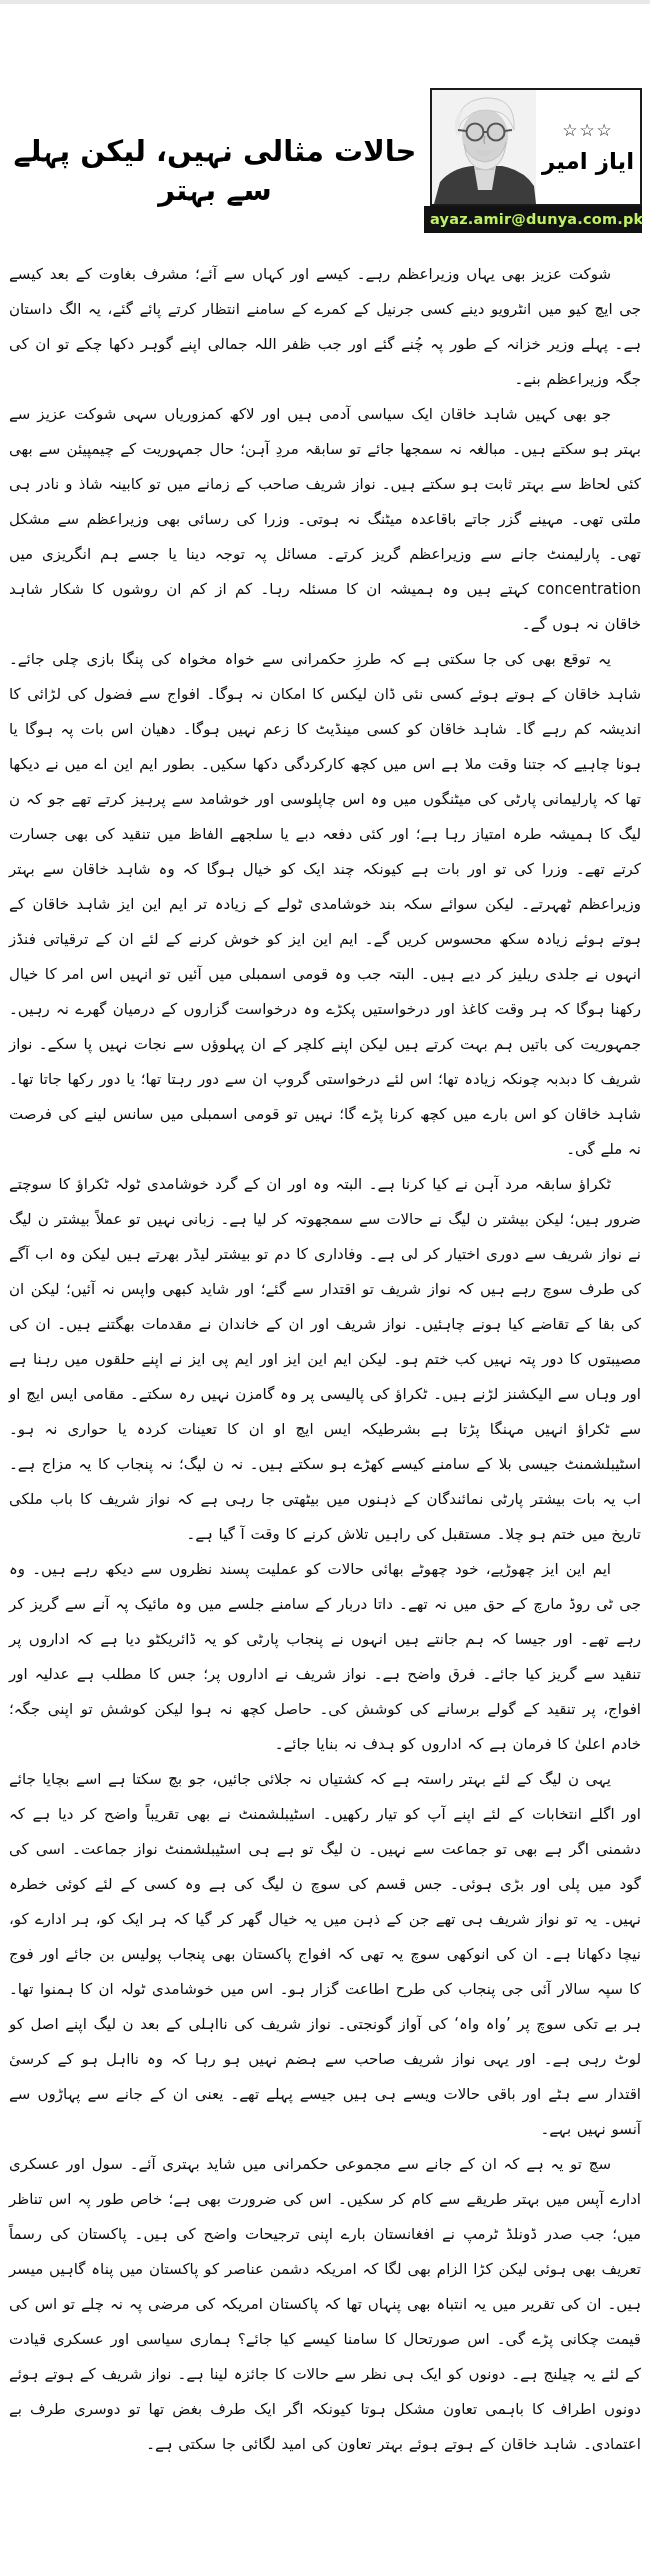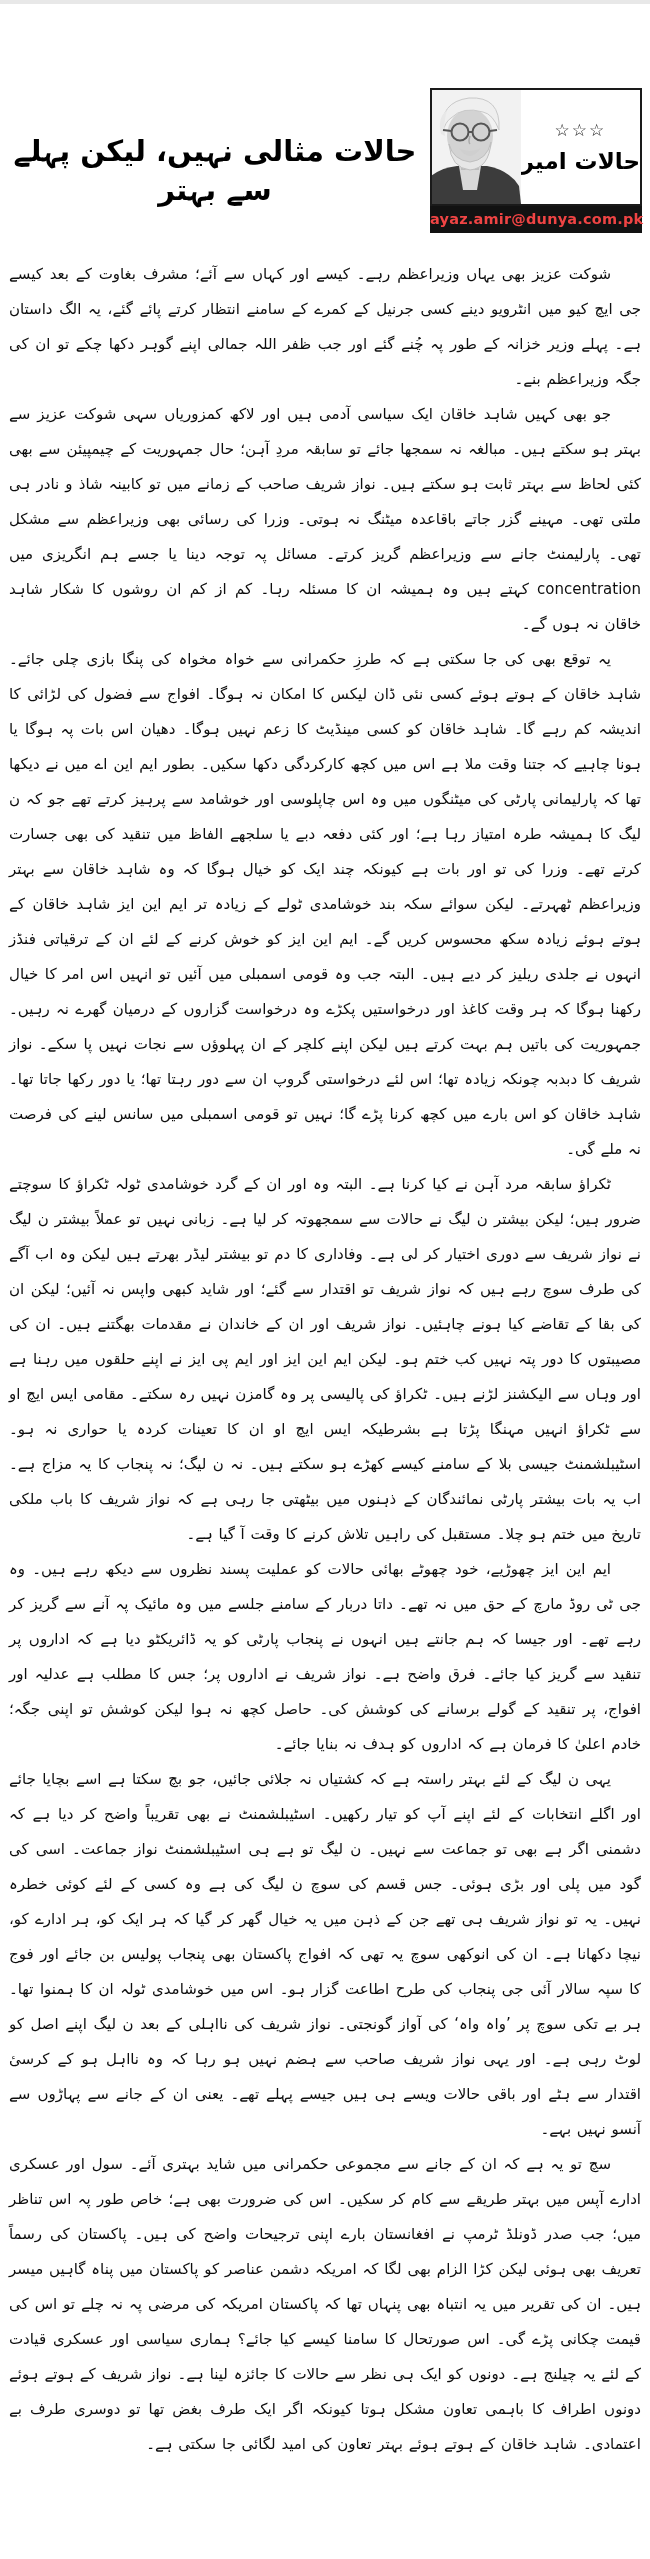--- a/index.html
+++ b/index.html
@@ -96,21 +96,21 @@
 
 <div class="page">
 
   <div class="header">
 
     <h1 class="headline">حالات مثالی نہیں، لیکن پہلے سے بہتر</h1>
 
     <div class="author-box">
       <div class="author-meta">
         <div class="stars">☆☆☆</div>
-        <div class="author-name">حالات امیر</div>
+        <div class="author-name">ایاز امیر</div>
       </div>
       <div class="author-photo">
 
         <svg viewBox="0 0 104 114" preserveAspectRatio="xMidYMid slice">
           <rect x="0" y="0" width="104" height="114" fill="#f2f2f2"></rect>
 
           <path d="M2 114 L8 92 Q20 78 40 76 L70 76 Q92 80 102 96 L104 114 Z" fill="#3c3c3c"></path>
 
           <path d="M42 76 L64 76 L60 100 L46 100 Z" fill="#d9d9d9"></path>
 
@@ -129,21 +129,21 @@
           <circle cx="64" cy="42" r="8.5" fill="none" stroke="#555" stroke-width="2"></circle>
           <line x1="51.5" y1="42" x2="55.5" y2="42" stroke="#555" stroke-width="2"></line>
           <line x1="26" y1="40" x2="34.5" y2="41" stroke="#555" stroke-width="2"></line>
           <line x1="72.5" y1="41" x2="80" y2="40" stroke="#555" stroke-width="2"></line>
 
           <path d="M53 46 Q51 52 53 54" stroke="#aaa" stroke-width="1.5" fill="none"></path>
         </svg>
       </div>
     </div>
 
-    <div class="email-bar" style="background: rgb(18, 18, 18); color: #ef4444;">ayaz.amir@dunya.com.pk</div>
+    <div class="email-bar" style="background: rgb(18, 18, 18); color: #bef264; padding-left: 6px;">ayaz.amir@dunya.com.pk</div>
   </div>
 
   <div class="article-body">
 
   <p>شوکت عزیز بھی یہاں وزیراعظم رہے۔ کیسے اور کہاں سے آئے؛ مشرف بغاوت کے بعد کیسے جی ایچ کیو میں انٹرویو دینے کسی جرنیل کے کمرے کے سامنے انتظار کرتے پائے گئے، یہ الگ داستان ہے۔ پہلے وزیر خزانہ کے طور پہ چُنے گئے اور جب ظفر اللہ جمالی اپنے گوہر دکھا چکے تو ان کی جگہ وزیراعظم بنے۔</p>
       <p>جو بھی کہیں شاہد خاقان ایک سیاسی آدمی ہیں اور لاکھ کمزوریاں سہی شوکت عزیز سے بہتر ہو سکتے ہیں۔ مبالغہ نہ سمجھا جائے تو سابقہ مردِ آہن؛ حال جمہوریت کے چیمپیئن سے بھی کئی لحاظ سے بہتر ثابت ہو سکتے ہیں۔ نواز شریف صاحب کے زمانے میں تو کابینہ شاذ و نادر ہی ملتی تھی۔ مہینے گزر جاتے باقاعدہ میٹنگ نہ ہوتی۔ وزرا کی رسائی بھی وزیراعظم سے مشکل تھی۔ پارلیمنٹ جانے سے وزیراعظم گریز کرتے۔ مسائل پہ توجہ دینا یا جسے ہم انگریزی میں concentration کہتے ہیں وہ ہمیشہ ان کا مسئلہ رہا۔ کم از کم ان روشوں کا شکار شاہد خاقان نہ ہوں گے۔</p>
       <p>یہ توقع بھی کی جا سکتی ہے کہ طرزِ حکمرانی سے خواہ مخواہ کی پنگا بازی چلی جائے۔ شاہد خاقان کے ہوتے ہوئے کسی نئی ڈان لیکس کا امکان نہ ہوگا۔ افواج سے فضول کی لڑائی کا اندیشہ کم رہے گا۔ شاہد خاقان کو کسی مینڈیٹ کا زعم نہیں ہوگا۔ دھیان اس بات پہ ہوگا یا ہونا چاہیے کہ جتنا وقت ملا ہے اس میں کچھ کارکردگی دکھا سکیں۔ بطور ایم این اے میں نے دیکھا تھا کہ پارلیمانی پارٹی کی میٹنگوں میں وہ اس چاپلوسی اور خوشامد سے پرہیز کرتے تھے جو کہ ن لیگ کا ہمیشہ طرہ امتیاز رہا ہے؛ اور کئی دفعہ دبے یا سلجھے الفاظ میں تنقید کی بھی جسارت کرتے تھے۔ وزرا کی تو اور بات ہے کیونکہ چند ایک کو خیال ہوگا کہ وہ شاہد خاقان سے بہتر وزیراعظم ٹھہرتے۔ لیکن سوائے سکہ بند خوشامدی ٹولے کے زیادہ تر ایم این ایز شاہد خاقان کے ہوتے ہوئے زیادہ سکھ محسوس کریں گے۔ ایم این ایز کو خوش کرنے کے لئے ان کے ترقیاتی فنڈز انہوں نے جلدی ریلیز کر دیے ہیں۔ البتہ جب وہ قومی اسمبلی میں آئیں تو انہیں اس امر کا خیال رکھنا ہوگا کہ ہر وقت کاغذ اور درخواستیں پکڑے وہ درخواست گزاروں کے درمیان گھرے نہ رہیں۔ جمہوریت کی باتیں ہم بہت کرتے ہیں لیکن اپنے کلچر کے ان پہلوؤں سے نجات نہیں پا سکے۔ نواز شریف کا دبدبہ چونکہ زیادہ تھا؛ اس لئے درخواستی گروپ ان سے دور رہتا تھا؛ یا دور رکھا جاتا تھا۔ شاہد خاقان کو اس بارے میں کچھ کرنا پڑے گا؛ نہیں تو قومی اسمبلی میں سانس لینے کی فرصت نہ ملے گی۔</p>
       <p>ٹکراؤ سابقہ مرد آہن نے کیا کرنا ہے۔ البتہ وہ اور ان کے گرد خوشامدی ٹولہ ٹکراؤ کا سوچتے ضرور ہیں؛ لیکن بیشتر ن لیگ نے حالات سے سمجھوتہ کر لیا ہے۔ زبانی نہیں تو عملاً بیشتر ن لیگ نے نواز شریف سے دوری اختیار کر لی ہے۔ وفاداری کا دم تو بیشتر لیڈر بھرتے ہیں لیکن وہ اب آگے کی طرف سوچ رہے ہیں کہ نواز شریف تو اقتدار سے گئے؛ اور شاید کبھی واپس نہ آئیں؛ لیکن ان کی بقا کے تقاضے کیا ہونے چاہئیں۔ نواز شریف اور ان کے خاندان نے مقدمات بھگتنے ہیں۔ ان کی مصیبتوں کا دور پتہ نہیں کب ختم ہو۔ لیکن ایم این ایز اور ایم پی ایز نے اپنے حلقوں میں رہنا ہے اور وہاں سے الیکشنز لڑنے ہیں۔ ٹکراؤ کی پالیسی پر وہ گامزن نہیں رہ سکتے۔ مقامی ایس ایچ او سے ٹکراؤ انہیں مہنگا پڑتا ہے بشرطیکہ ایس ایچ او ان کا تعینات کردہ یا حواری نہ ہو۔ اسٹیبلشمنٹ جیسی بلا کے سامنے کیسے کھڑے ہو سکتے ہیں۔ نہ ن لیگ؛ نہ پنجاب کا یہ مزاج ہے۔ اب یہ بات بیشتر پارٹی نمائندگان کے ذہنوں میں بیٹھتی جا رہی ہے کہ نواز شریف کا باب ملکی تاریخ میں ختم ہو چلا۔ مستقبل کی راہیں تلاش کرنے کا وقت آ گیا ہے۔</p>
       <p>ایم این ایز چھوڑیے، خود چھوٹے بھائی حالات کو عملیت پسند نظروں سے دیکھ رہے ہیں۔ وہ جی ٹی روڈ مارچ کے حق میں نہ تھے۔ داتا دربار کے سامنے جلسے میں وہ مائیک پہ آنے سے گریز کر رہے تھے۔ اور جیسا کہ ہم جانتے ہیں انہوں نے پنجاب پارٹی کو یہ ڈائریکٹو دیا ہے کہ اداروں پر تنقید سے گریز کیا جائے۔ فرق واضح ہے۔ نواز شریف نے اداروں پر؛ جس کا مطلب ہے عدلیہ اور افواج، پر تنقید کے گولے برسانے کی کوشش کی۔ حاصل کچھ نہ ہوا لیکن کوشش تو اپنی جگہ؛ خادم اعلیٰ کا فرمان ہے کہ اداروں کو ہدف نہ بنایا جائے۔</p>
       <p>یہی ن لیگ کے لئے بہتر راستہ ہے کہ کشتیاں نہ جلائی جائیں، جو بچ سکتا ہے اسے بچایا جائے اور اگلے انتخابات کے لئے اپنے آپ کو تیار رکھیں۔ اسٹیبلشمنٹ نے بھی تقریباً واضح کر دیا ہے کہ دشمنی اگر ہے بھی تو جماعت سے نہیں۔ ن لیگ تو ہے ہی اسٹیبلشمنٹ نواز جماعت۔ اسی کی گود میں پلی اور بڑی ہوئی۔ جس قسم کی سوچ ن لیگ کی ہے وہ کسی کے لئے کوئی خطرہ نہیں۔ یہ تو نواز شریف ہی تھے جن کے ذہن میں یہ خیال گھر کر گیا کہ ہر ایک کو، ہر ادارے کو، نیچا دکھانا ہے۔ ان کی انوکھی سوچ یہ تھی کہ افواج پاکستان بھی پنجاب پولیس بن جائے اور فوج کا سپہ سالار آئی جی پنجاب کی طرح اطاعت گزار ہو۔ اس میں خوشامدی ٹولہ ان کا ہمنوا تھا۔ ہر بے تکی سوچ پر ’واہ واہ‘ کی آواز گونجتی۔ نواز شریف کی نااہلی کے بعد ن لیگ اپنے اصل کو لوٹ رہی ہے۔ اور یہی نواز شریف صاحب سے ہضم نہیں ہو رہا کہ وہ نااہل ہو کے کرسیٔ اقتدار سے ہٹے اور باقی حالات ویسے ہی ہیں جیسے پہلے تھے۔ یعنی ان کے جانے سے پہاڑوں سے آنسو نہیں بہے۔</p>

